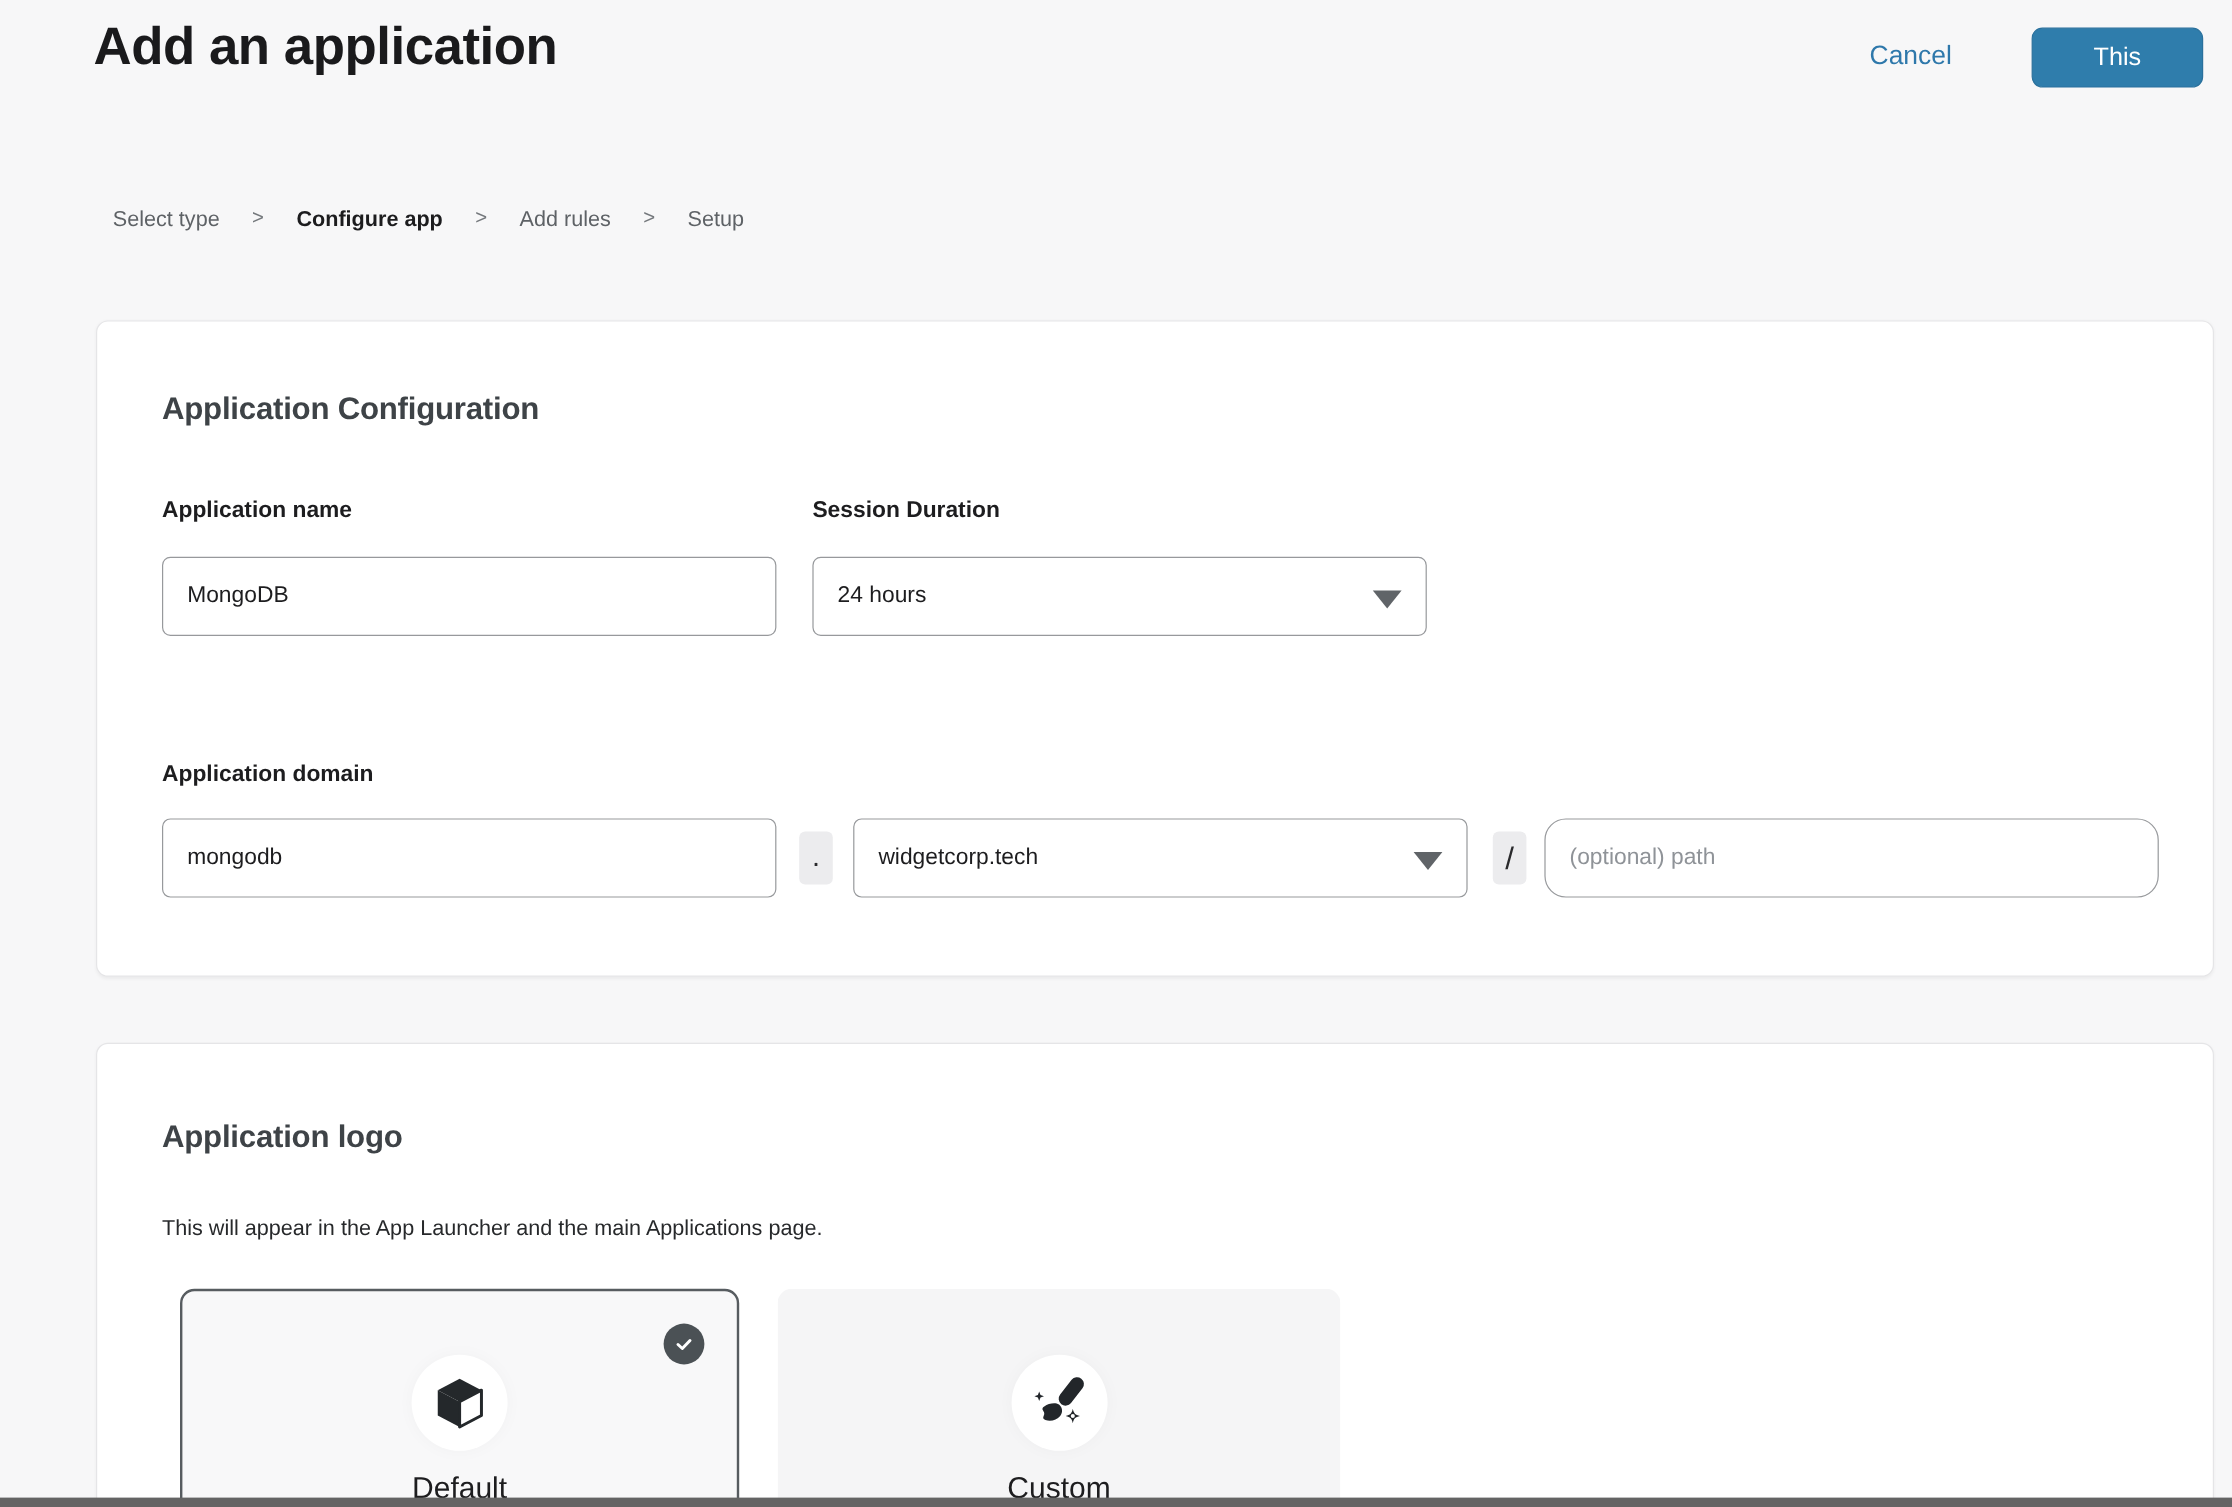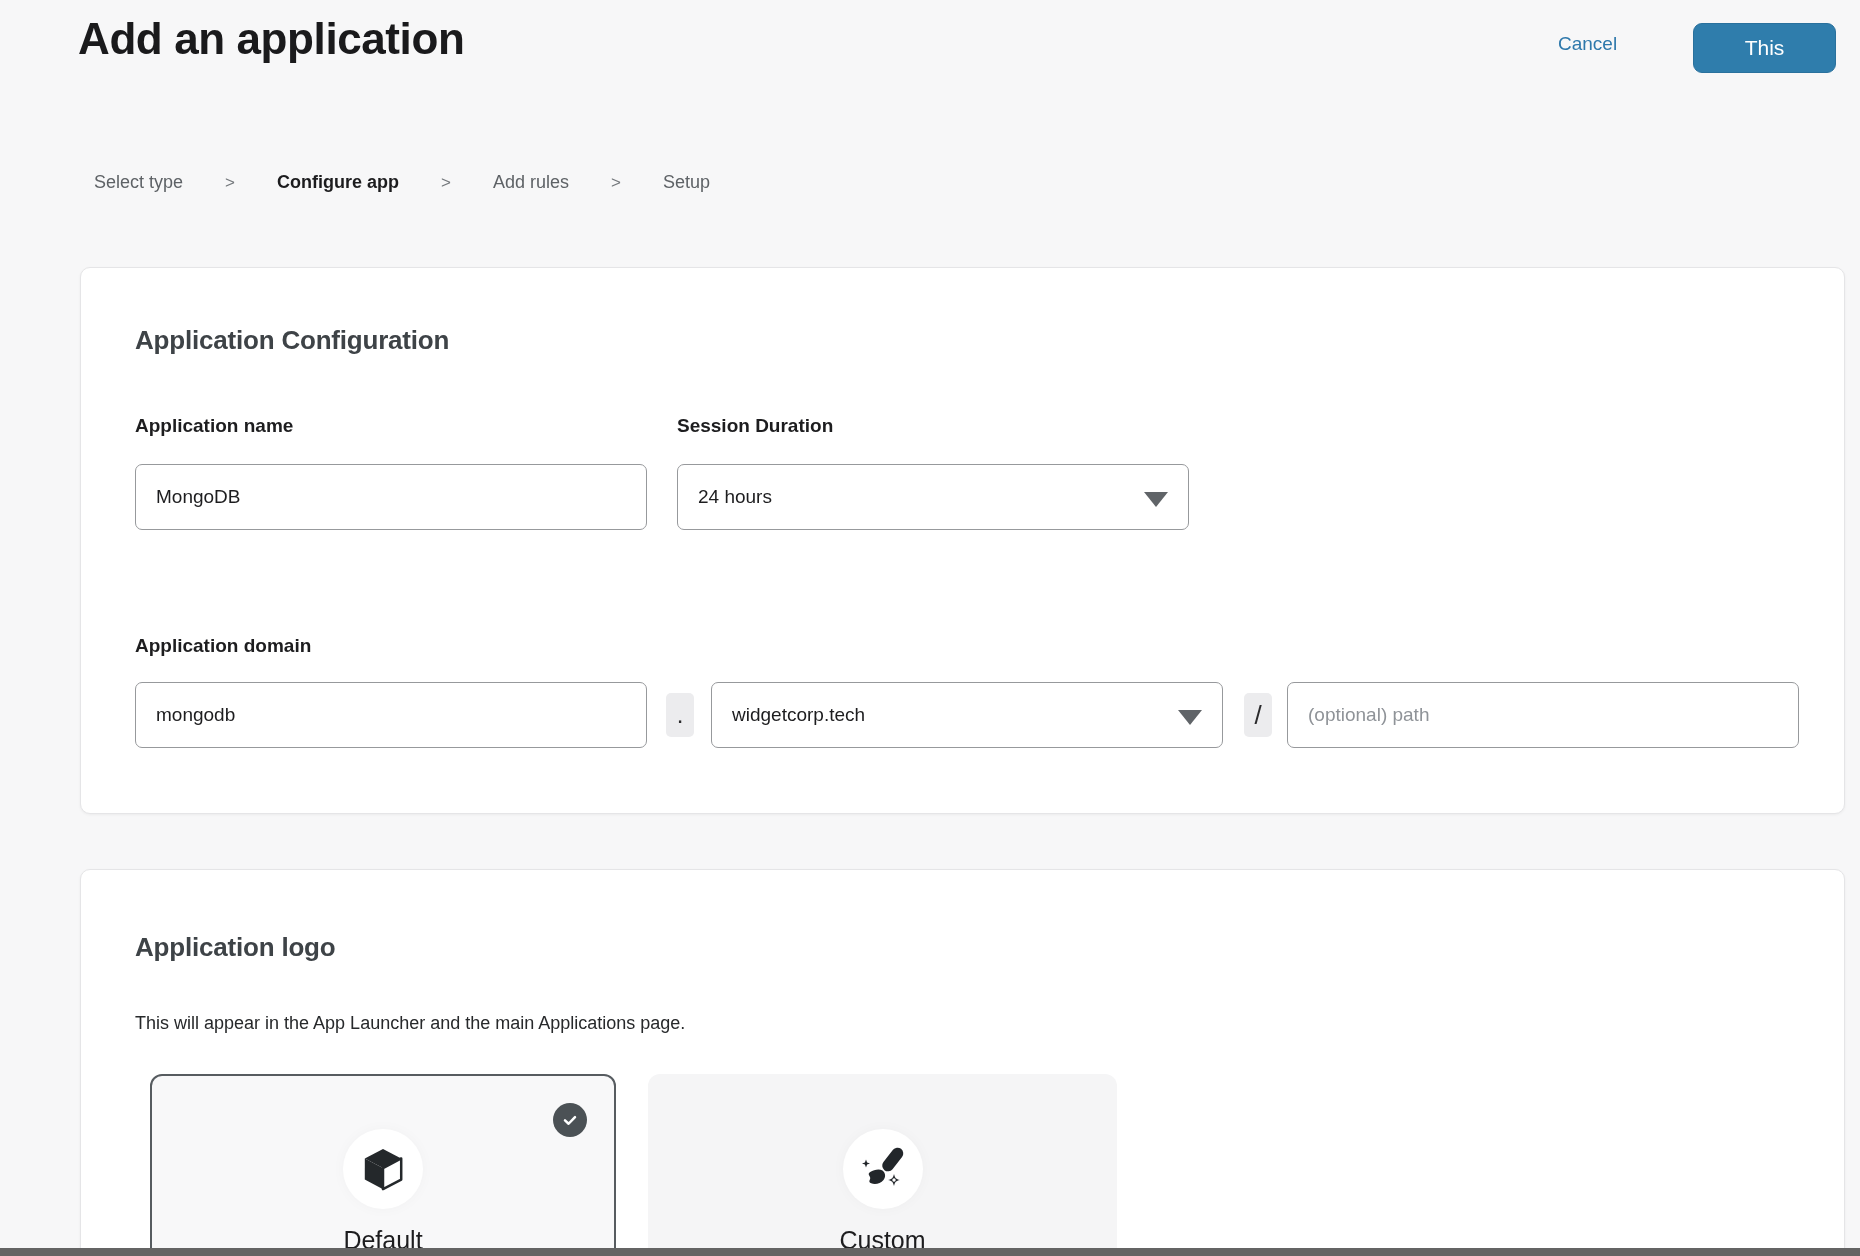--- a/index.html
+++ b/index.html
@@ -12,34 +12,34 @@
     color:#1d1d1f;
   }
 
   
   .page-title {
     position:absolute; left:78px; top:14px;
     font-size:44px; font-weight:700; letter-spacing:-0.4px; color:#1a1a1c;
   }
   .cancel-link {
     position:absolute; left:1558px; top:33px;
-    font-size:19px; color:#2e78ab; cursor:pointer; background:none; border:none;
+    font-size:22px; color:#2e78ab; cursor:pointer; background:none; border:none;
     font-family:inherit;
   }
   .next-btn {
     position:absolute; left:1693px; top:23px; width:143px; height:50px;
     background:#2f7dac; border:1px solid #2a719d; border-radius:9px;
     color:#ffffff; font-size:21px; font-family:inherit;
     display:flex; align-items:center; justify-content:center; cursor:pointer;
   }
 
   
   .breadcrumb {
     position:absolute; left:94px; top:172px;
-    display:flex; align-items:center; gap:42px;
+    display:flex; align-items:flex-start; gap:27px;
     font-size:18px; color:#5e6266;
   }
   .breadcrumb .step { cursor:pointer; }
   .breadcrumb .step.active { font-weight:bold; color:#1c1c1e; }
   .breadcrumb .sep { color:#74787c; font-size:17px; }
 
   
   .card {
     position:absolute; left:80px; width:1765px;
     background:#ffffff; border:1px solid #e5e5e7; border-radius:10px;
@@ -160,21 +160,21 @@
 
   <div class="sep-pill dot" style="left:585px;">.</div>
 
   <div class="fake-select" style="left:630px; top:414px;">
     <span>widgetcorp.tech</span>
     <span class="caret"></span>
   </div>
 
   <div class="sep-pill slash" style="left:1163px;">/</div>
 
-  <input class="text-input" style="left: 1206px; top: 414px;" type="text" placeholder="(optional) path">
+  <input class="text-input" style="left: 1206px; top: 414px; border-radius: 18px;" type="text" placeholder="(optional) path">
 </div>
 
 <div class="card" id="card-logo">
   <div class="card-heading">Application logo</div>
   <div class="logo-desc">This will appear in the App Launcher and the main Applications page.</div>
 
   <div class="logo-tiles">
 
     <div class="logo-tile selected">
       <span class="tile-check">

